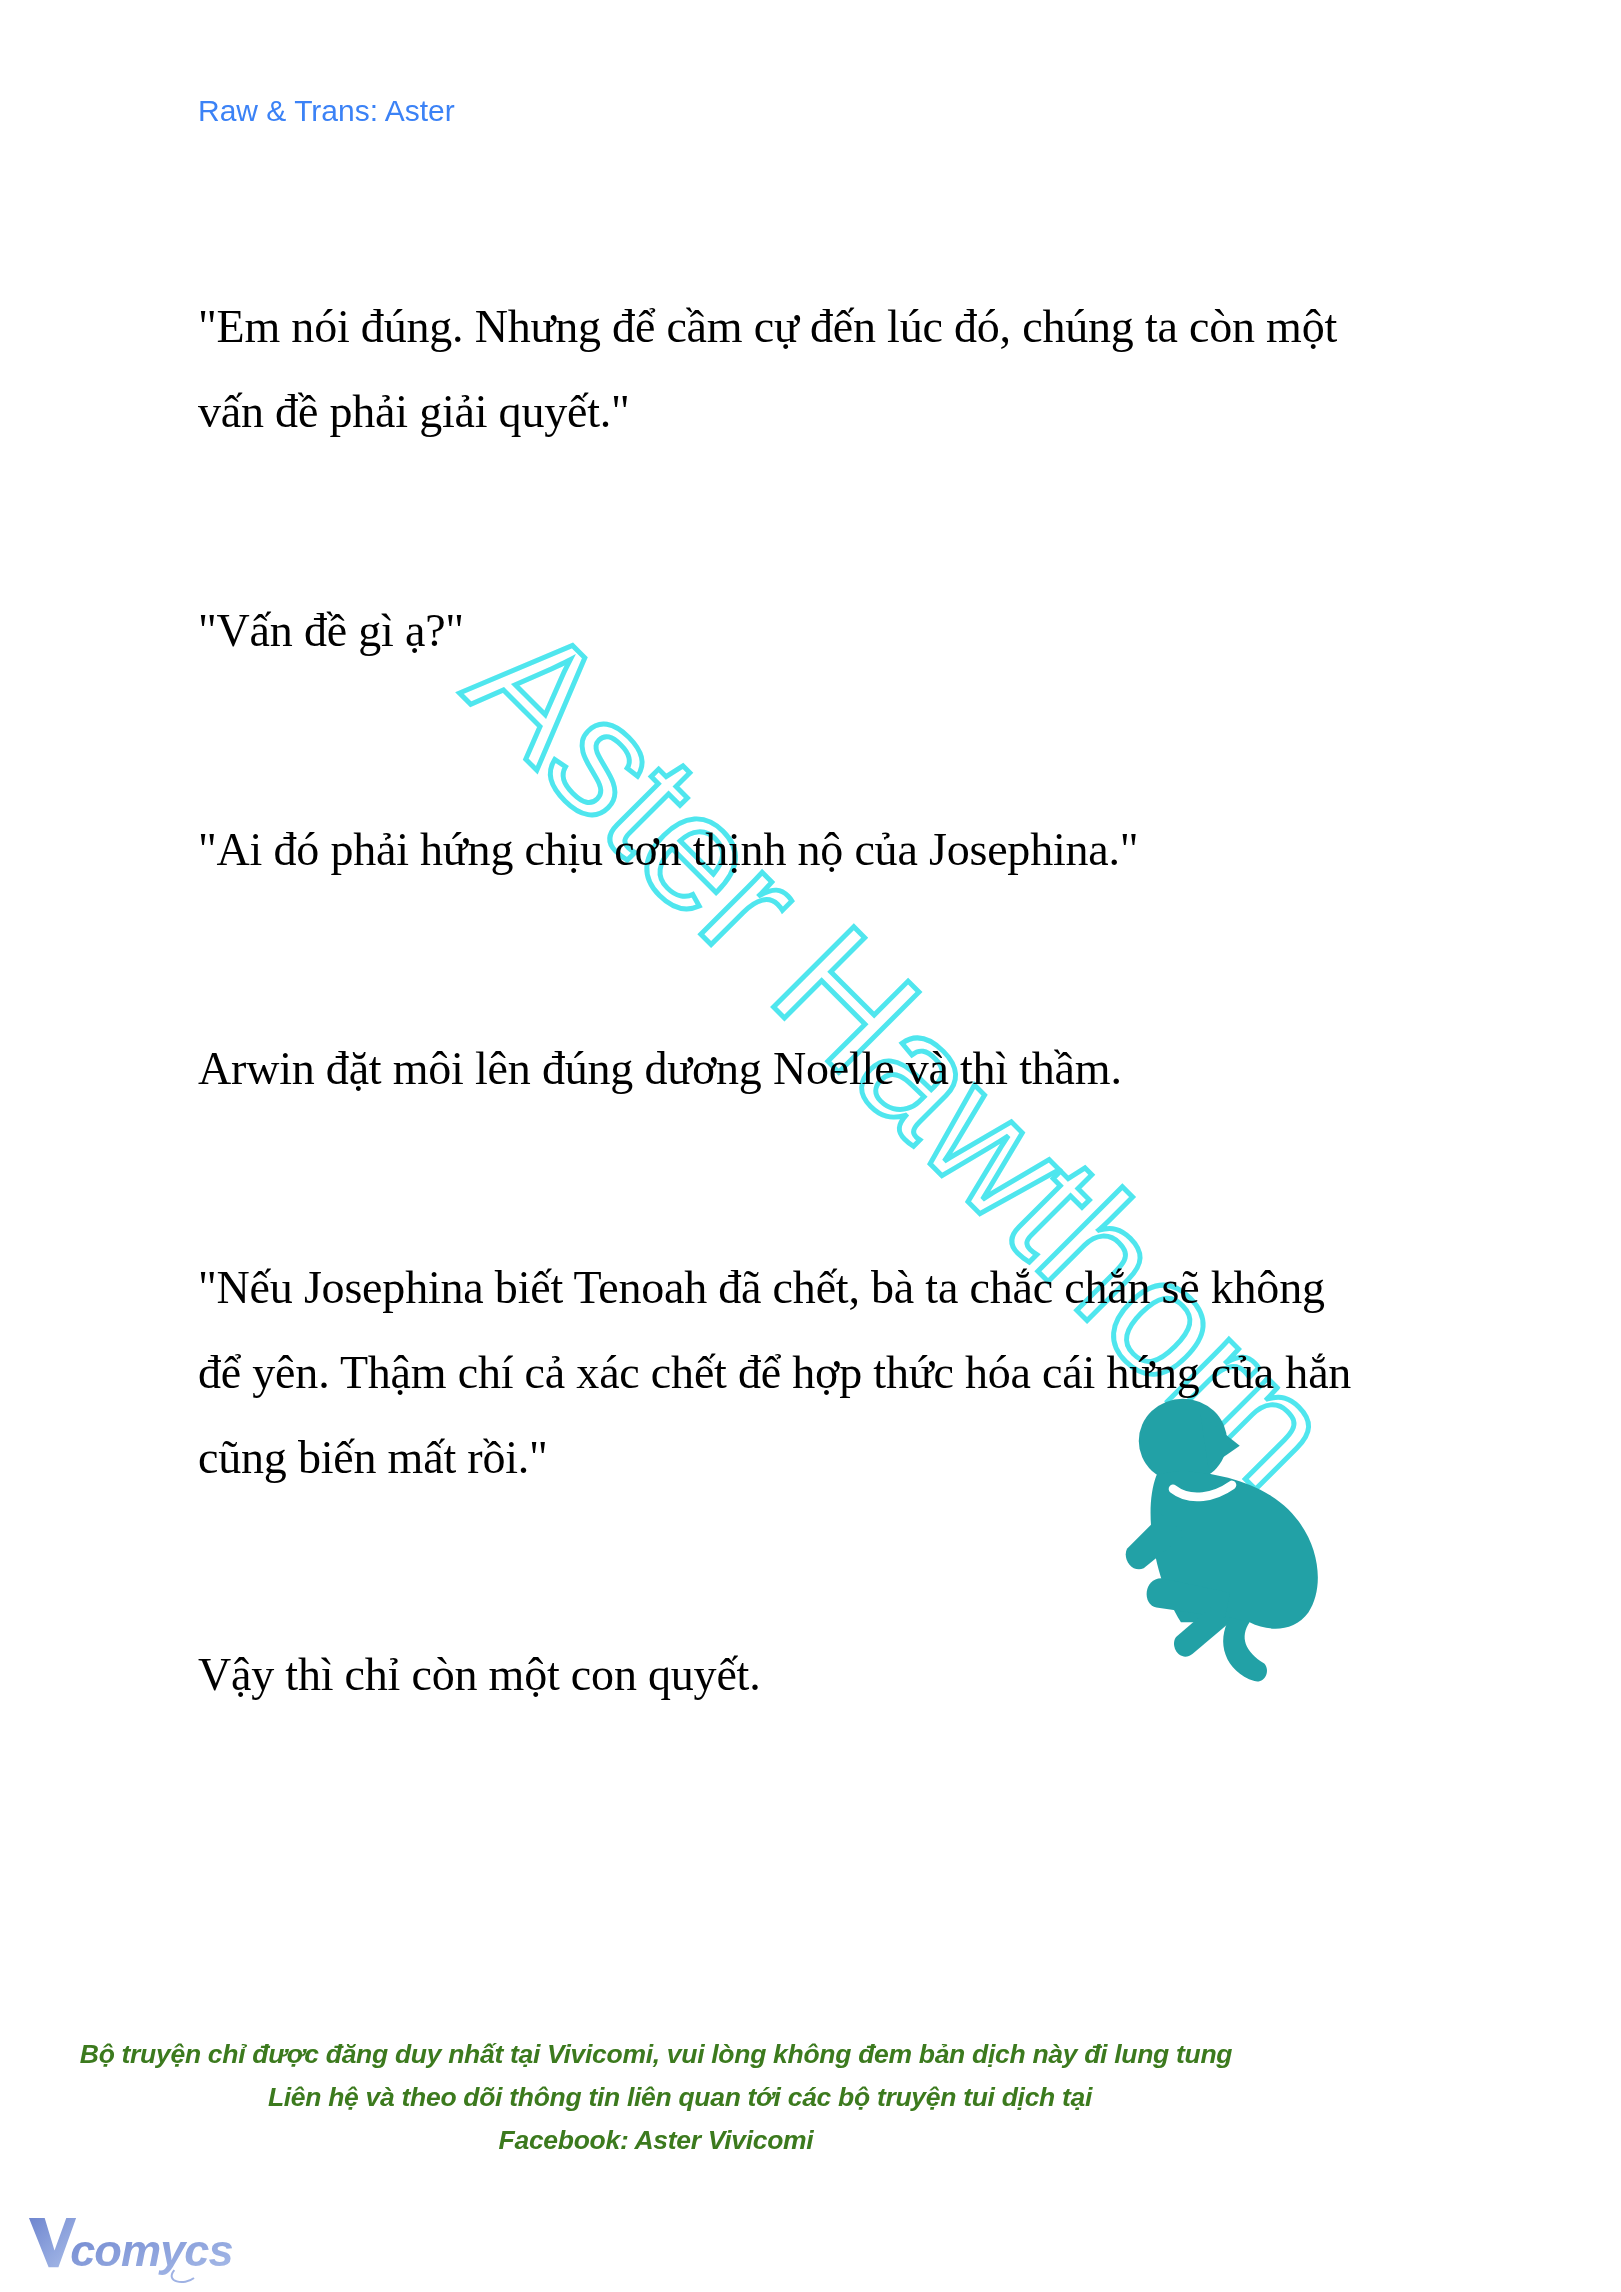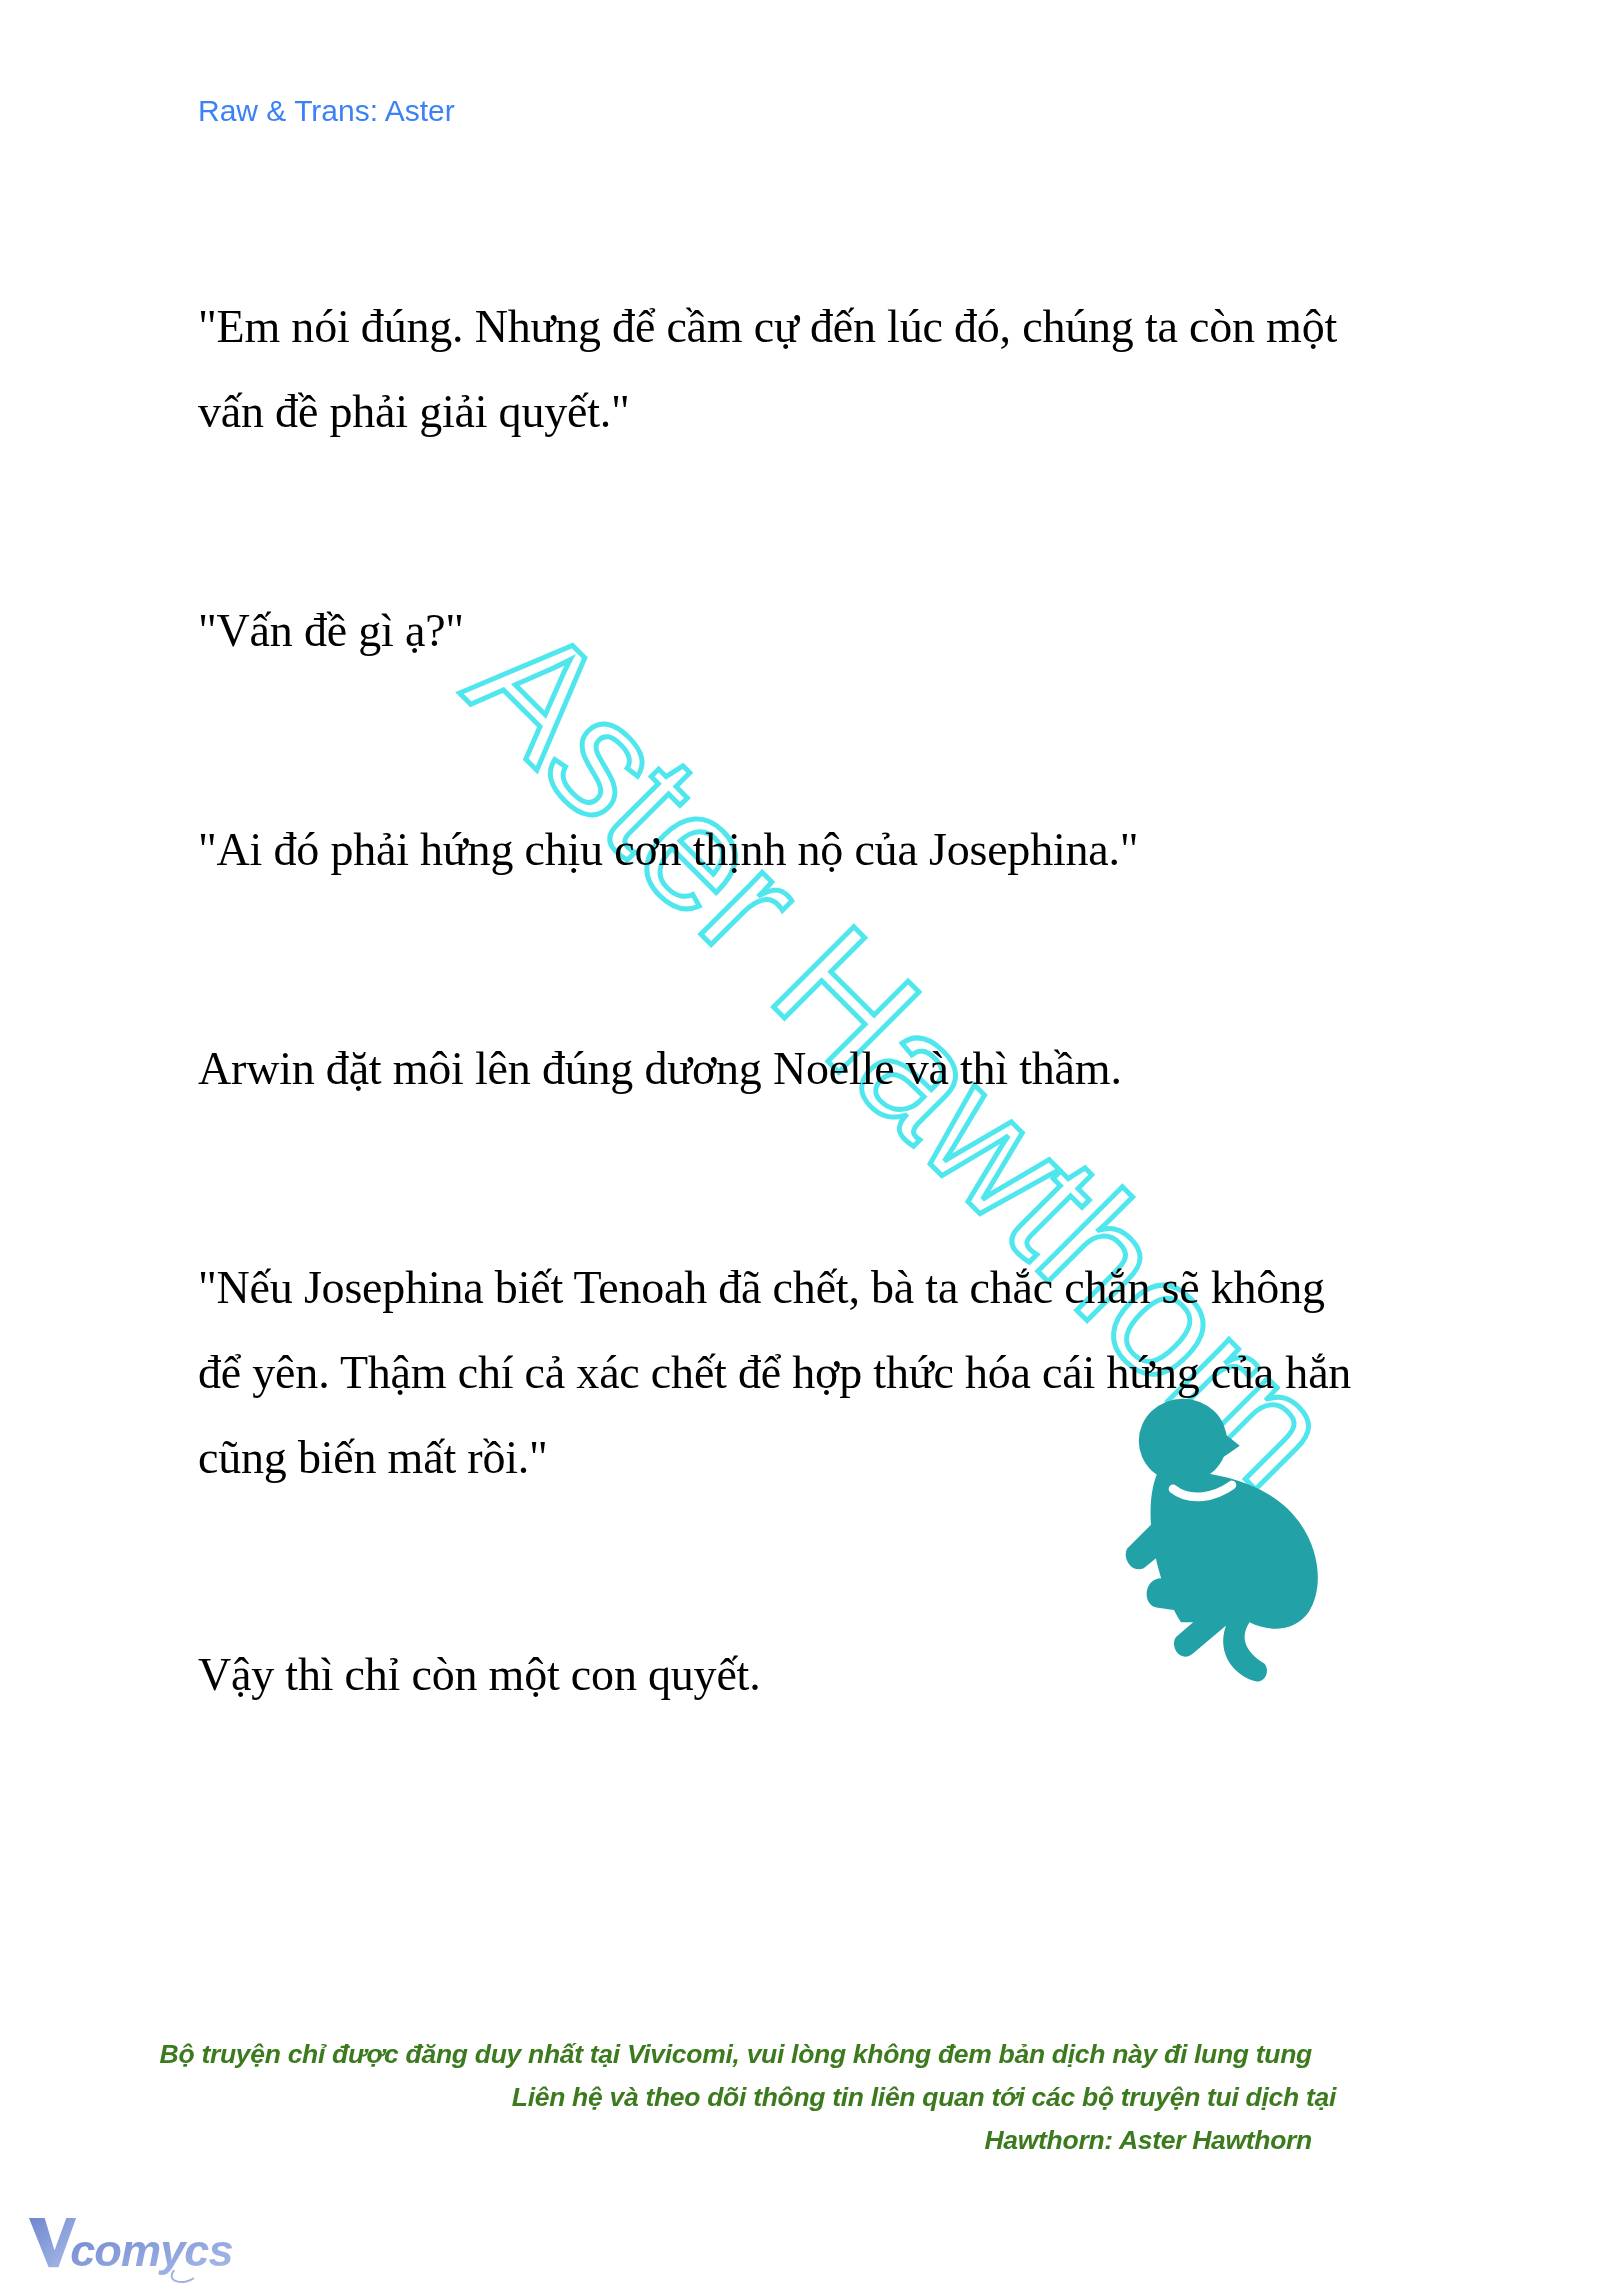--- a/index.html
+++ b/index.html
@@ -18,21 +18,21 @@
   }
   .watermark {
     position:absolute; left:211px; top:941px; width:1176px;
     transform-origin:0 0; transform:rotate(45deg) translate(0,-490px);
     font-family:"Liberation Sans", sans-serif; font-size:165px; font-weight:normal;
     color:transparent; -webkit-text-stroke:4.9px #4fe6ee; white-space:nowrap;
     line-height:1;
   }
   .cat { position:absolute; left:1122px; top:1387px; width:211px; height:299px; }
   .footer {
-    position:absolute; left:0; width:1312px; text-align:right;
+    position:absolute; left:0; width:1312px; text-align:center;
     font-family:"Liberation Sans", sans-serif; font-weight:bold; font-style:italic;
     font-size:26.5px; color:#3c7a1e; letter-spacing:-0.3px;
   }
   .logo { position:absolute; left:27.4px; top:2213px; width:221px; height:74px; }
 </style>
 </head>
 <body>
 
 <div class="header">Raw &amp; Trans: Aster</div>
 
@@ -81,21 +81,21 @@
     <path d="M90,225 L55,255 C48,265 60,282 72,272 L110,240 Z"></path>
 
     <path d="M110,235 C95,260 105,290 135,300 C145,303 152,290 145,282 C125,270 120,255 130,240 Z"></path>
   </g>
 
   <path d="M52,104 C70,118 95,112 112,100" stroke="#ffffff" stroke-width="9" fill="none" stroke-linecap="round"></path>
 </svg>
 
 <div class="footer" style="top:2039px;">Bộ truyện chỉ được đăng duy nhất tại Vivicomi, vui lòng không đem bản dịch này đi lung tung</div>
 <div class="footer" style="top:2082px;margin-left:24px;">Liên hệ và theo dõi thông tin liên quan tới các bộ truyện tui dịch tại</div>
-<div class="footer" style="top:2125px;">Hawthorn: Aster Hawthorn</div>
+<div class="footer" style="top:2125px;">Facebook: Aster Vivicomi</div>
 
 <svg class="logo" viewBox="0 0 225 75">
   <defs>
     <linearGradient id="lg" x1="0" y1="0" x2="1" y2="1">
       <stop offset="0" stop-color="#6f86cf"></stop>
       <stop offset="1" stop-color="#a9bde9"></stop>
     </linearGradient>
   </defs>
   <path d="M2,5 L18,5 L28,38 L40,5 L50,5 L32,55 L22,55 Z" fill="url(#lg)"></path>
   <text x="44" y="54" font-family="Liberation Sans, sans-serif" font-size="46" font-style="italic" font-weight="bold" fill="url(#lg)" letter-spacing="-1">comycs</text>

